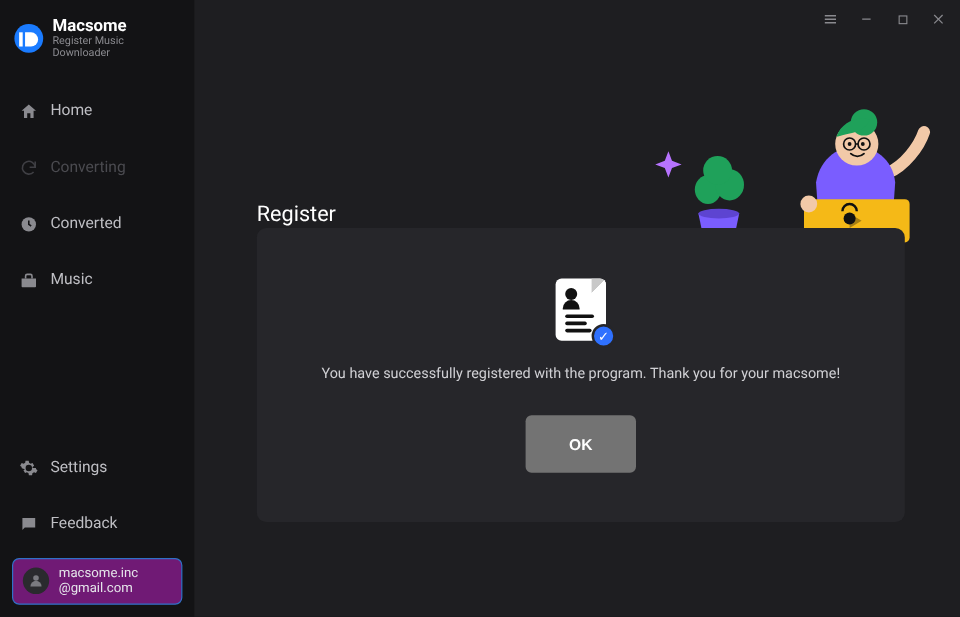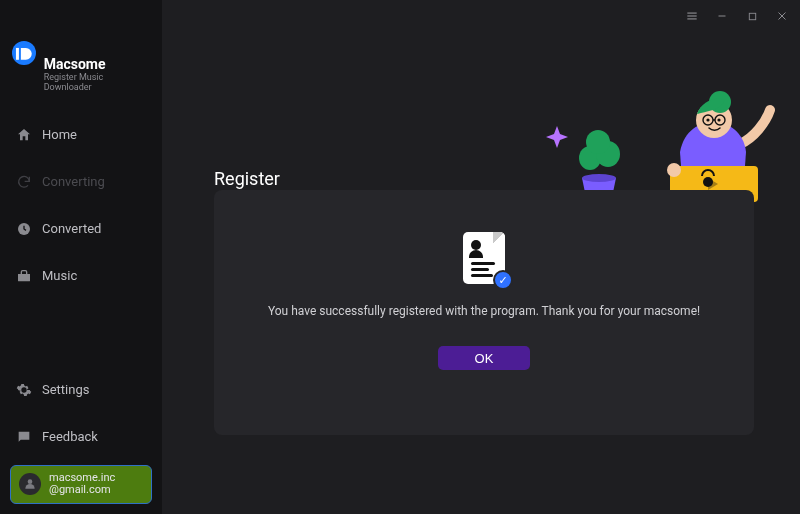--- a/index.html
+++ b/index.html
@@ -24,42 +24,42 @@
     align-items: center;
     padding: 14px 10px 12px 12px;
     gap: 8px;
   }
   .brand-logo {
     width: 24px; height: 24px;
     background: #1a7bff;
     border-radius: 50%;
     display: flex; align-items: center; justify-content: center;
   }
-  .brand-text { display: flex; flex-direction: column; line-height: 1.15; margin-top: 42px; }
+  .brand-text { display: flex; flex-direction: column; line-height: 1.15; }
   .brand-name { font-weight: 700; font-size: 14px; color: #fff; }
   .brand-sub  { font-size: 9px; color: #8a8a8f; }
   .nav { padding-top: 14px; display: flex; flex-direction: column; gap: 15px; }
   .nav-item {
     display: flex; align-items: center;
     gap: 10px;
     padding: 8px 16px;
     font-size: 13px;
     color: #bfbfc4;
     cursor: pointer;
   }
   .nav-item.dim { color: #4b4b50; }
   .nav-icon { width: 16px; height: 16px; flex: none; display: flex; align-items: center; justify-content: center; }
   .nav-icon svg { width: 16px; height: 16px; }
   .spacer { flex: 1; }
   .bottom-nav { padding-bottom: 6px; }
   .account-box {
     margin: 6px 10px 10px 10px;
     border: 1px solid #2f71c6;
     border-radius: 6px;
-    background: #4d7c0f;
+    background: #701a75;
     display: flex; align-items: center;
     gap: 8px;
     padding: 6px 8px;
     cursor: pointer;
   }
   .account-avatar {
     width: 22px; height: 22px; border-radius: 50%;
     background: #2a2a2e;
     display: flex; align-items: center; justify-content: center;
   }
@@ -132,24 +132,24 @@
     position: absolute; right: -8px; bottom: -6px;
     width: 20px; height: 20px; border-radius: 50%;
     background: #2f71ff;
     border: 2px solid #26262a;
     display: flex; align-items: center; justify-content: center;
     color: #fff; font-size: 11px;
   }
   .message { font-size: 12px; color: #d0d0d4; text-align: center; padding: 0 24px; }
   .ok-btn {
     margin-top: 8px;
-    width: 92px; height: 24px;
+    width: 92px; height: 48px;
     border: none; border-radius: 5px;
-    background: #4c1d95;
-    color: #fff; font-size: 13px; font-weight: 400;
+    background: #737373;
+    color: #fff; font-size: 13px; font-weight: 700;
     cursor: pointer;
   }
 
   
   .illus {
     position: absolute;
     top: 82px; left: 380px;
     width: 280px; height: 130px;
     pointer-events: none;
   }

